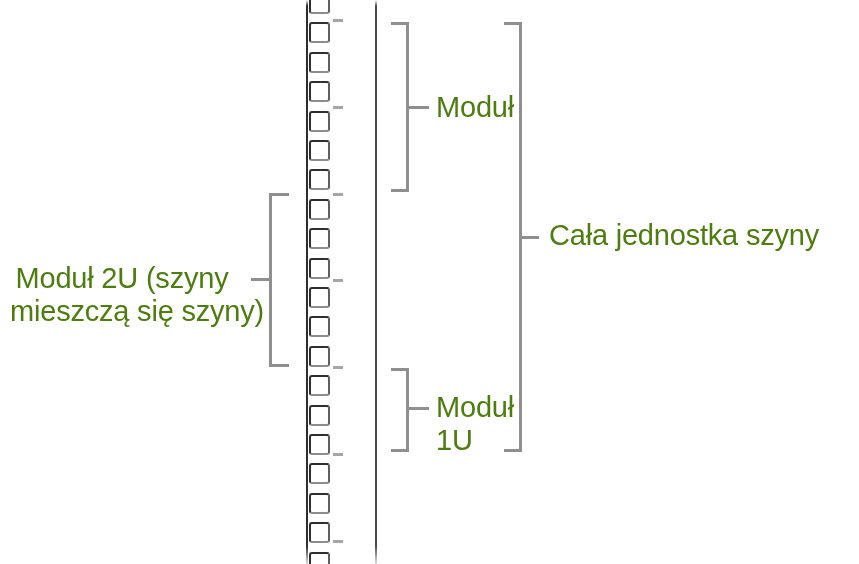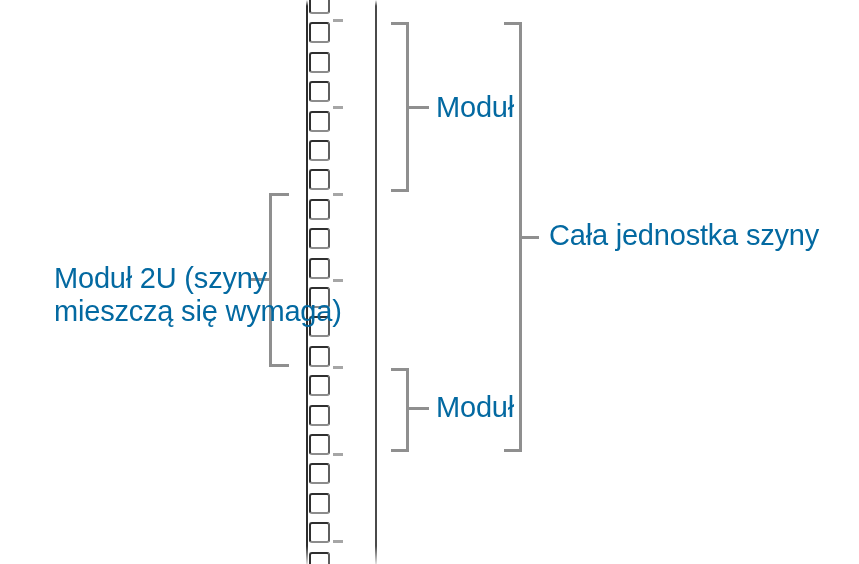--- a/index.html
+++ b/index.html
@@ -35,25 +35,25 @@
   }
   
   .bracket{position:absolute;box-sizing:border-box;}
   .bracket.opens-right{border-left:3px solid;border-top:3px solid;border-bottom:3px solid;}
   .bracket.opens-left{border-right:3px solid;border-top:3px solid;border-bottom:3px solid;}
   .connector{position:absolute;height:3px;}
   
   .diagram-label{
     position:absolute;
     font-size:29px;line-height:33px;letter-spacing:-0.2px;
-    color:#0369a1;
+    color:#4d7c0f;
     white-space:nowrap;
   }
   .diagram-label span{display:block;}
-  #label-left-module{text-align:left;margin-left:44px;}
+  #label-left-module{text-align:center;}
 </style>
 </head>
 <body>
 
 <div id="stage">
 
   <div id="rail-left" class="rail-line"></div>
   <div id="rail-right" class="rail-line"></div>
   <div id="holes">
       <div class="rack-hole" style="top: -7px;"></div>
@@ -84,33 +84,34 @@
       <div class="unit-tick" style="top: 279.4px; background: rgb(166, 166, 166);"></div>
       <div class="unit-tick" style="top: 366.2px; background: rgb(166, 166, 166);"></div>
       <div class="unit-tick" style="top: 453px; background: rgb(166, 166, 166);"></div>
       <div class="unit-tick" style="top: 539.8px; background: rgb(166, 166, 166);"></div>
     </div>
 
   <div class="bracket opens-right" style="left:269px;top:193px;width:20px;height:174px;border-color:#8f8f8f;"></div>
   <div class="connector" style="left:251px;top:278px;width:20px;background:#8f8f8f;"></div>
   <div class="diagram-label" id="label-left-module" style="left:10px;top:262px;width:224px;">
     <span>Moduł 2U (szyny</span>
-    <span>mieszczą się wymaga)</span>
+    <span>mieszczą się szyny)</span>
   </div>
 
   <div class="bracket opens-left" style="left:391px;top:22px;width:18px;height:170px;border-color:#8f8f8f;"></div>
   <div class="connector" style="left:406px;top:106px;width:23px;background:#8f8f8f;"></div>
   <div class="diagram-label" style="left:436px;top:91px;">
     <span>Moduł</span>
   </div>
 
   <div class="bracket opens-left" style="left:391px;top:368px;width:18px;height:84px;border-color:#8f8f8f;"></div>
   <div class="connector" style="left:406px;top:407px;width:23px;background:#8f8f8f;"></div>
   <div class="diagram-label" style="left:436px;top:391px;">
     <span>Moduł</span>
+    <span>1U</span>
   </div>
 
   <div class="bracket opens-left" style="left:504px;top:22px;width:18px;height:430px;border-color:#8f8f8f;"></div>
   <div class="connector" style="left:519px;top:236px;width:20px;background:#8f8f8f;"></div>
   <div class="diagram-label" style="left:549px;top:219px;">
     <span>Cała jednostka szyny</span>
   </div>
 
 </div>
 

